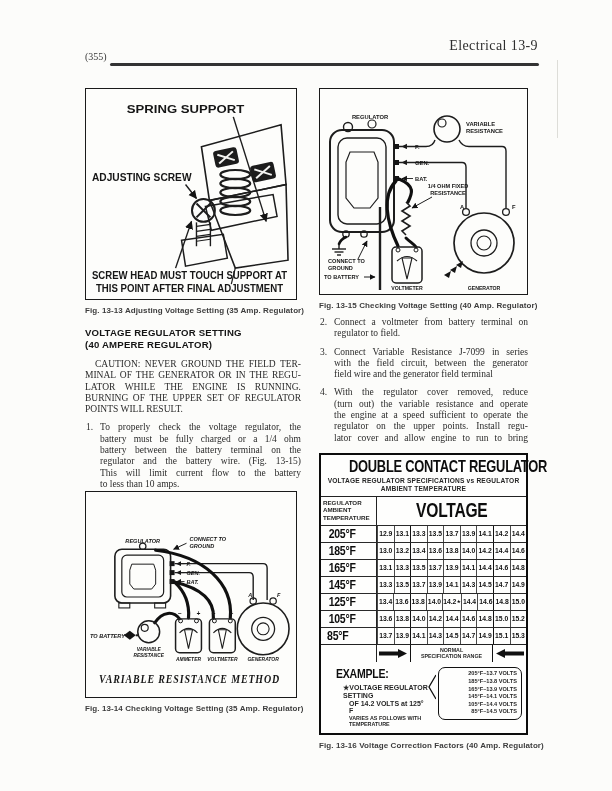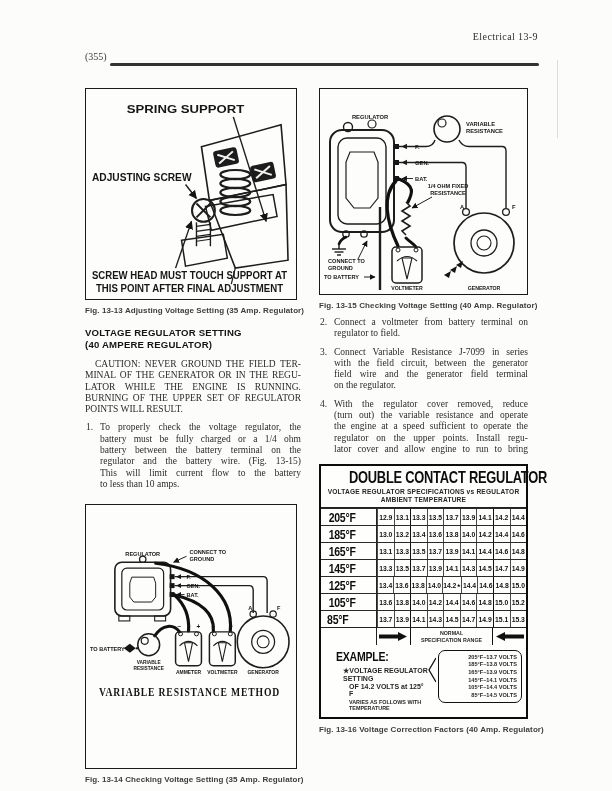--- a/index.html
+++ b/index.html
@@ -5,21 +5,21 @@
   html,body { margin:0; padding:0; }
   body {
     width:612px; height:791px; background:#fcfcfa;
     font-family:"Liberation Serif", serif; color:#262626;
     -webkit-font-smoothing:antialiased;
   }
   .page { position:relative; width:612px; height:791px; overflow:hidden; }
 
   
   .hdr-left  { position:absolute; left:85px;  top:51px; font-size:10px; color:#3a3a3a; }
-  .hdr-right { position:absolute; right:74px; top:31px; font-size:10px; letter-spacing:.4px; color:#2e2e2e; }
+  .hdr-right { position:absolute; right:74px; top:38px; font-size:14px; letter-spacing:.4px; color:#2e2e2e; }
   .hdr-rule  { position:absolute; left:110px; top:63px; width:429px; height:2.6px; background:#333; border-radius:2px; }
   .scan-edge { position:absolute; left:557px; top:60px; width:1.4px; height:78px; background:#ddddd8; }
 
   .col { position:absolute; top:88px; }
   .col-left  { left:85px;  width:216px; }
   .col-right { left:319px; width:209px; }
 
   .figbox { box-sizing:border-box; border:1.7px solid #1a1a1a; background:#fdfdfb; }
   .figcap {
     margin-top:6px; text-align:center;
@@ -178,21 +178,21 @@
       <div>
           <div class="line">To properly check the voltage regulator, the</div>
           <div class="line">battery must be fully charged or a 1/4 ohm</div>
           <div class="line">battery between the battery terminal on the</div>
           <div class="line">regulator and the battery wire. (Fig. 13-15)</div>
           <div class="line">This will limit current flow to the battery</div>
           <div class="line">to less than 10 amps.</div>
         </div>
     </div>
 
-    <div class="figbox" style="width:212px;height:265px;margin-top:14px;">
+    <div class="figbox" style="width:212px;height:207px;margin-top:1px;font-style:italic;">
       <svg viewBox="0 0 209 203" width="208" height="203">
         <defs>
           <marker id="m2" markerWidth="7" markerHeight="7" refX="5.5" refY="3" orient="auto">
             <path d="M0,0 L6,3 L0,6 Z" fill="#141414"></path>
           </marker>
         </defs>
 
         <g>
           <circle class="ln" stroke-width="1.3" cx="57" cy="54" r="3.2"></circle>
           <rect class="ln" stroke-width="1.6" x="29" y="57" width="56" height="54" rx="7"></rect>
@@ -377,21 +377,20 @@
             <div class="line">Connect a voltmeter from battery terminal on</div>
             <div class="line">regulator to field.</div>
           </div>
       </div>
       <div class="list-item">
         <span class="list-num">3.</span>
         <div>
             <div class="line">Connect Variable Resistance J-7099 in series</div>
             <div class="line">with the field circuit, between the generator</div>
             <div class="line">field wire and the generator field terminal</div>
-            <div class="line">on the regulator.</div>
           </div>
       </div>
       <div class="list-item cont">
         <span class="list-num">4.</span>
         <div>
             <div class="line">With the regulator cover removed, reduce</div>
             <div class="line">(turn out) the variable resistance and operate</div>
             <div class="line">the engine at a speed sufficient to operate the</div>
             <div class="line">regulator on the upper points. Install regu-</div>
             <div class="line">lator cover and allow engine to run to bring</div>
@@ -400,20 +399,30 @@
     </div>
 
     <div class="tablebox">
       <div class="tb-title"><span class="cond">DOUBLE CONTACT REGULATOR</span></div>
       <div class="tb-sub">
           <div class="line">VOLTAGE REGULATOR SPECIFICATIONS vs REGULATOR</div>
           <div class="line">AMBIENT TEMPERATURE</div>
         </div>
 
       <div class="spec-table">
+        <div class="spec-header">
+          <div class="sh-left">
+              <div class="line">REGULATOR</div>
+              <div class="line">AMBIENT</div>
+              <div class="line">TEMPERATURE</div>
+            </div>
+          <div class="sh-right">
+              <span class="cond">VOLTAGE</span>
+            </div>
+        </div>
 
         <div>
             <div class="spec-row">
               <div class="cell-temp">
                 <span class="cond" style="transform-origin: right center;">205°F</span>
               </div>
               <div class="cell-val">12.9</div>
               <div class="cell-val">13.1</div>
               <div class="cell-val heavy">13.3</div>
               <div class="cell-val">13.5</div>

